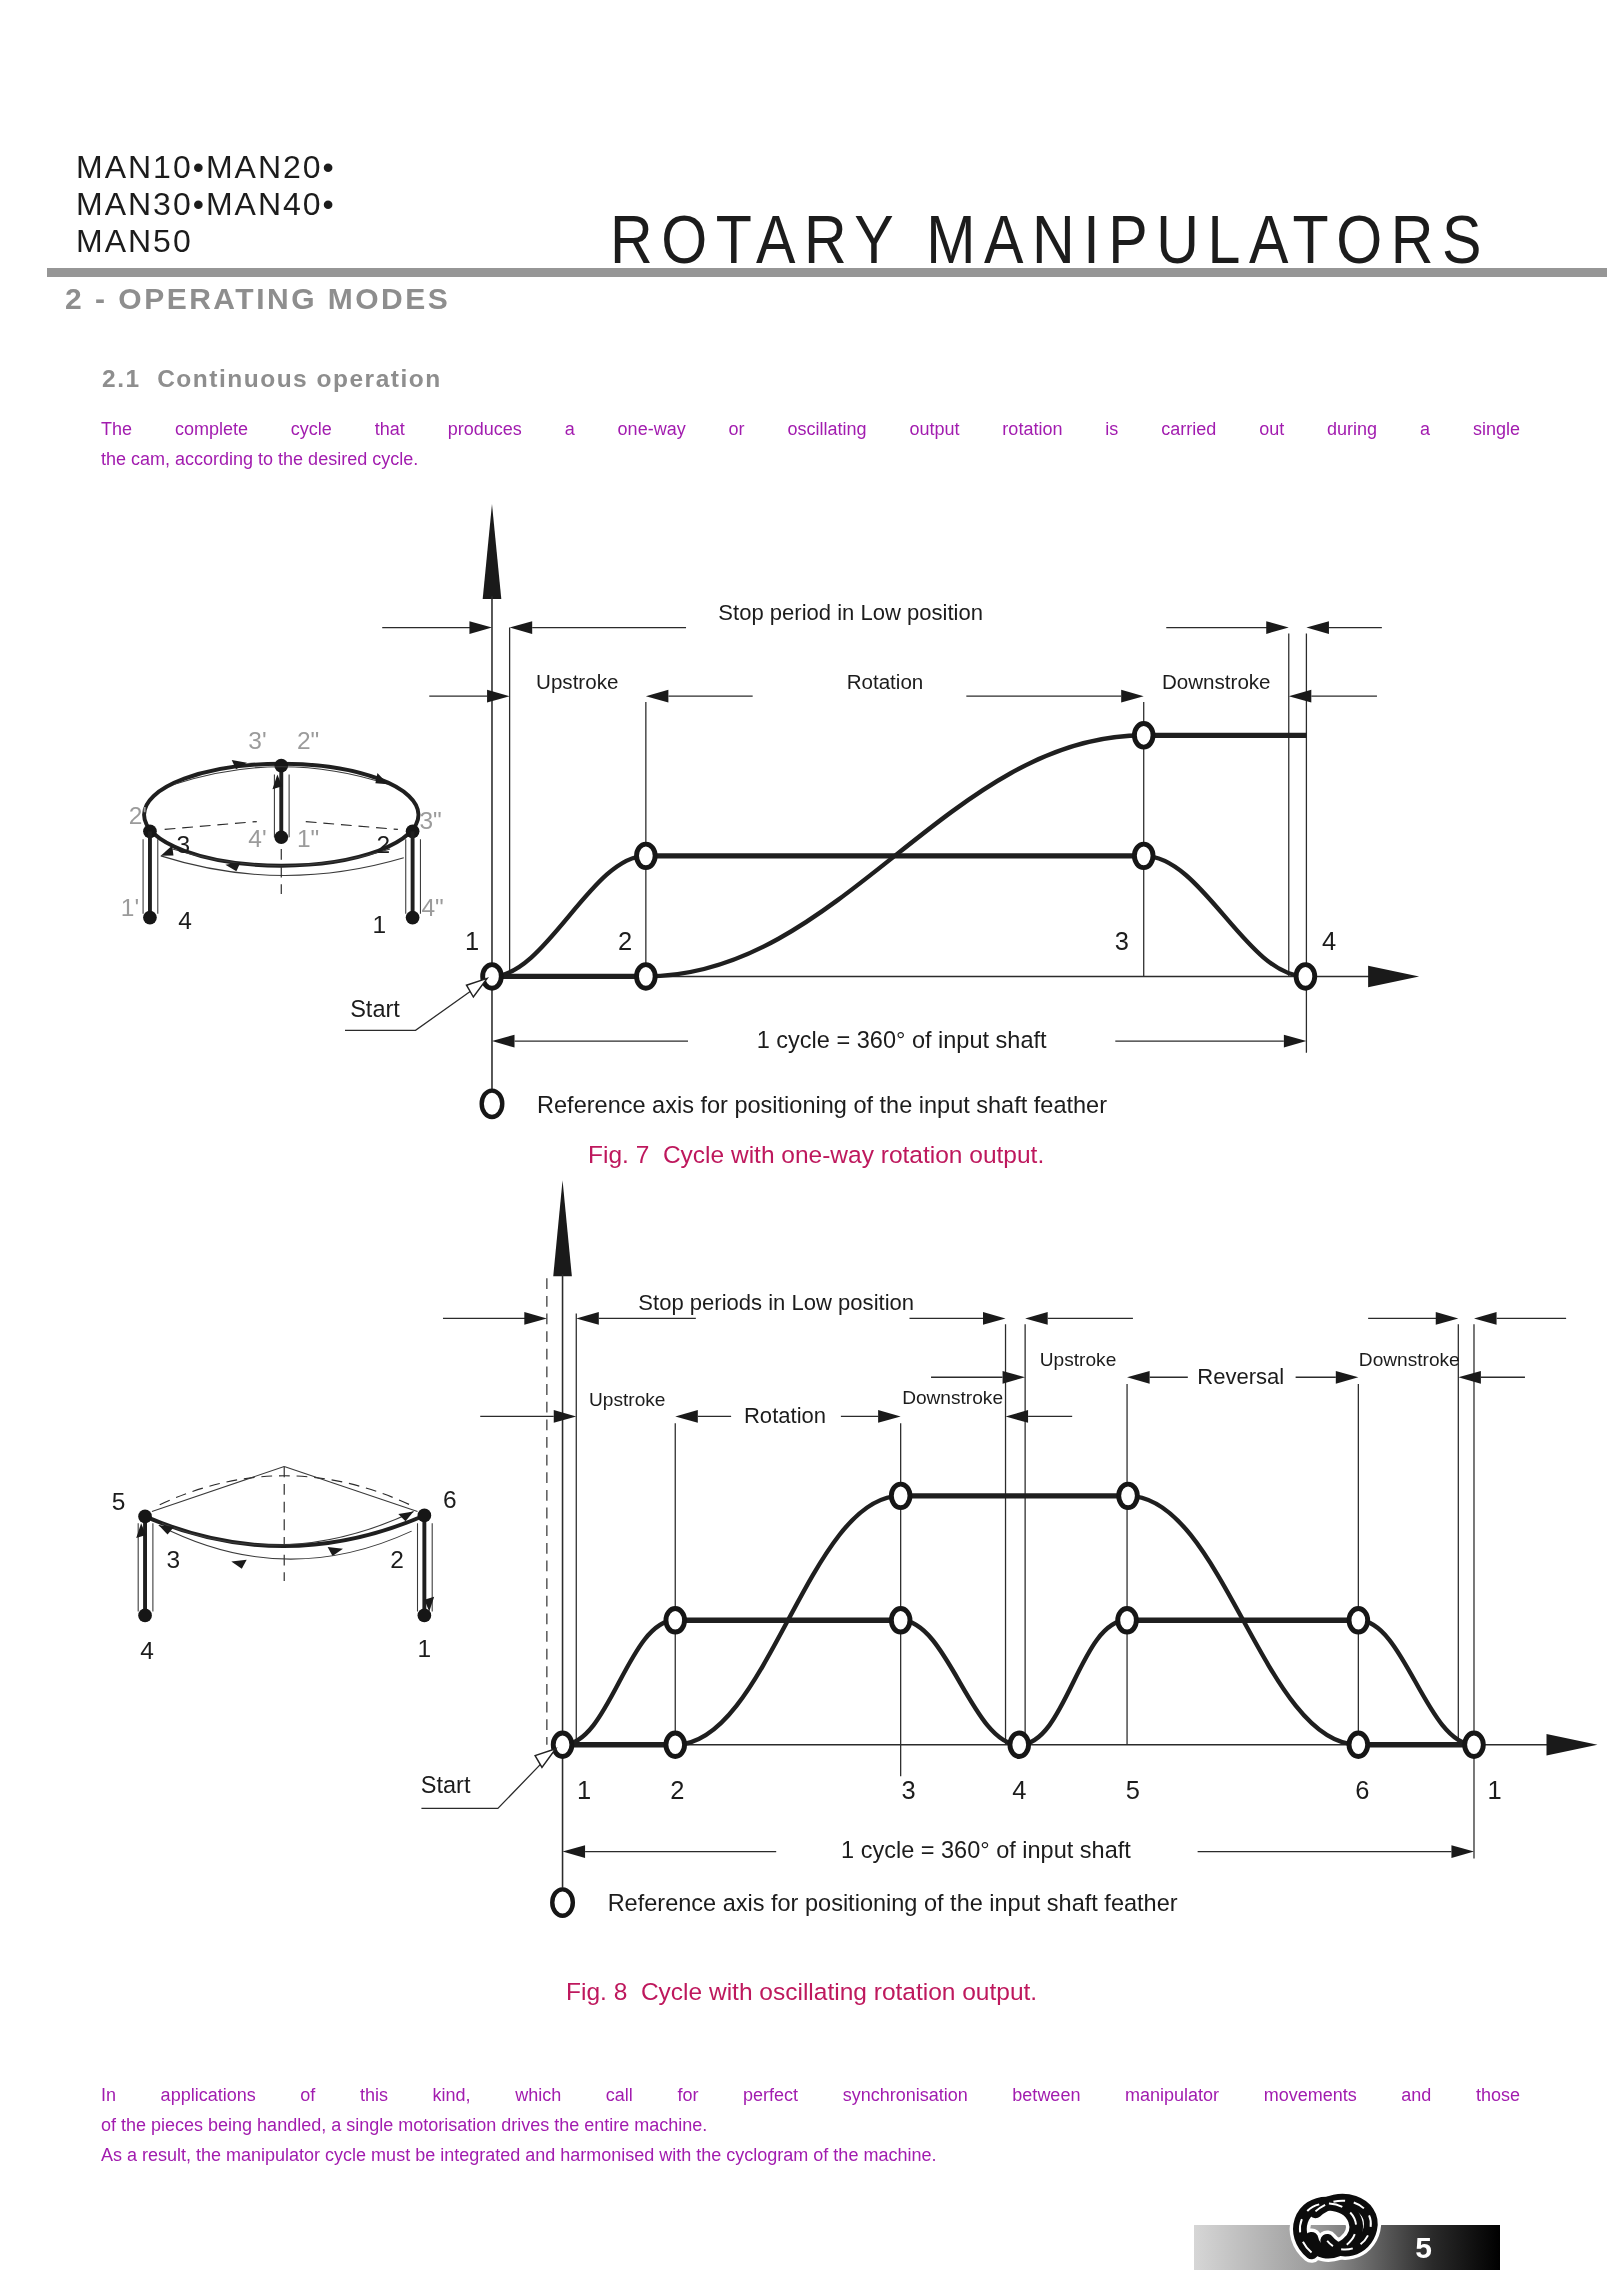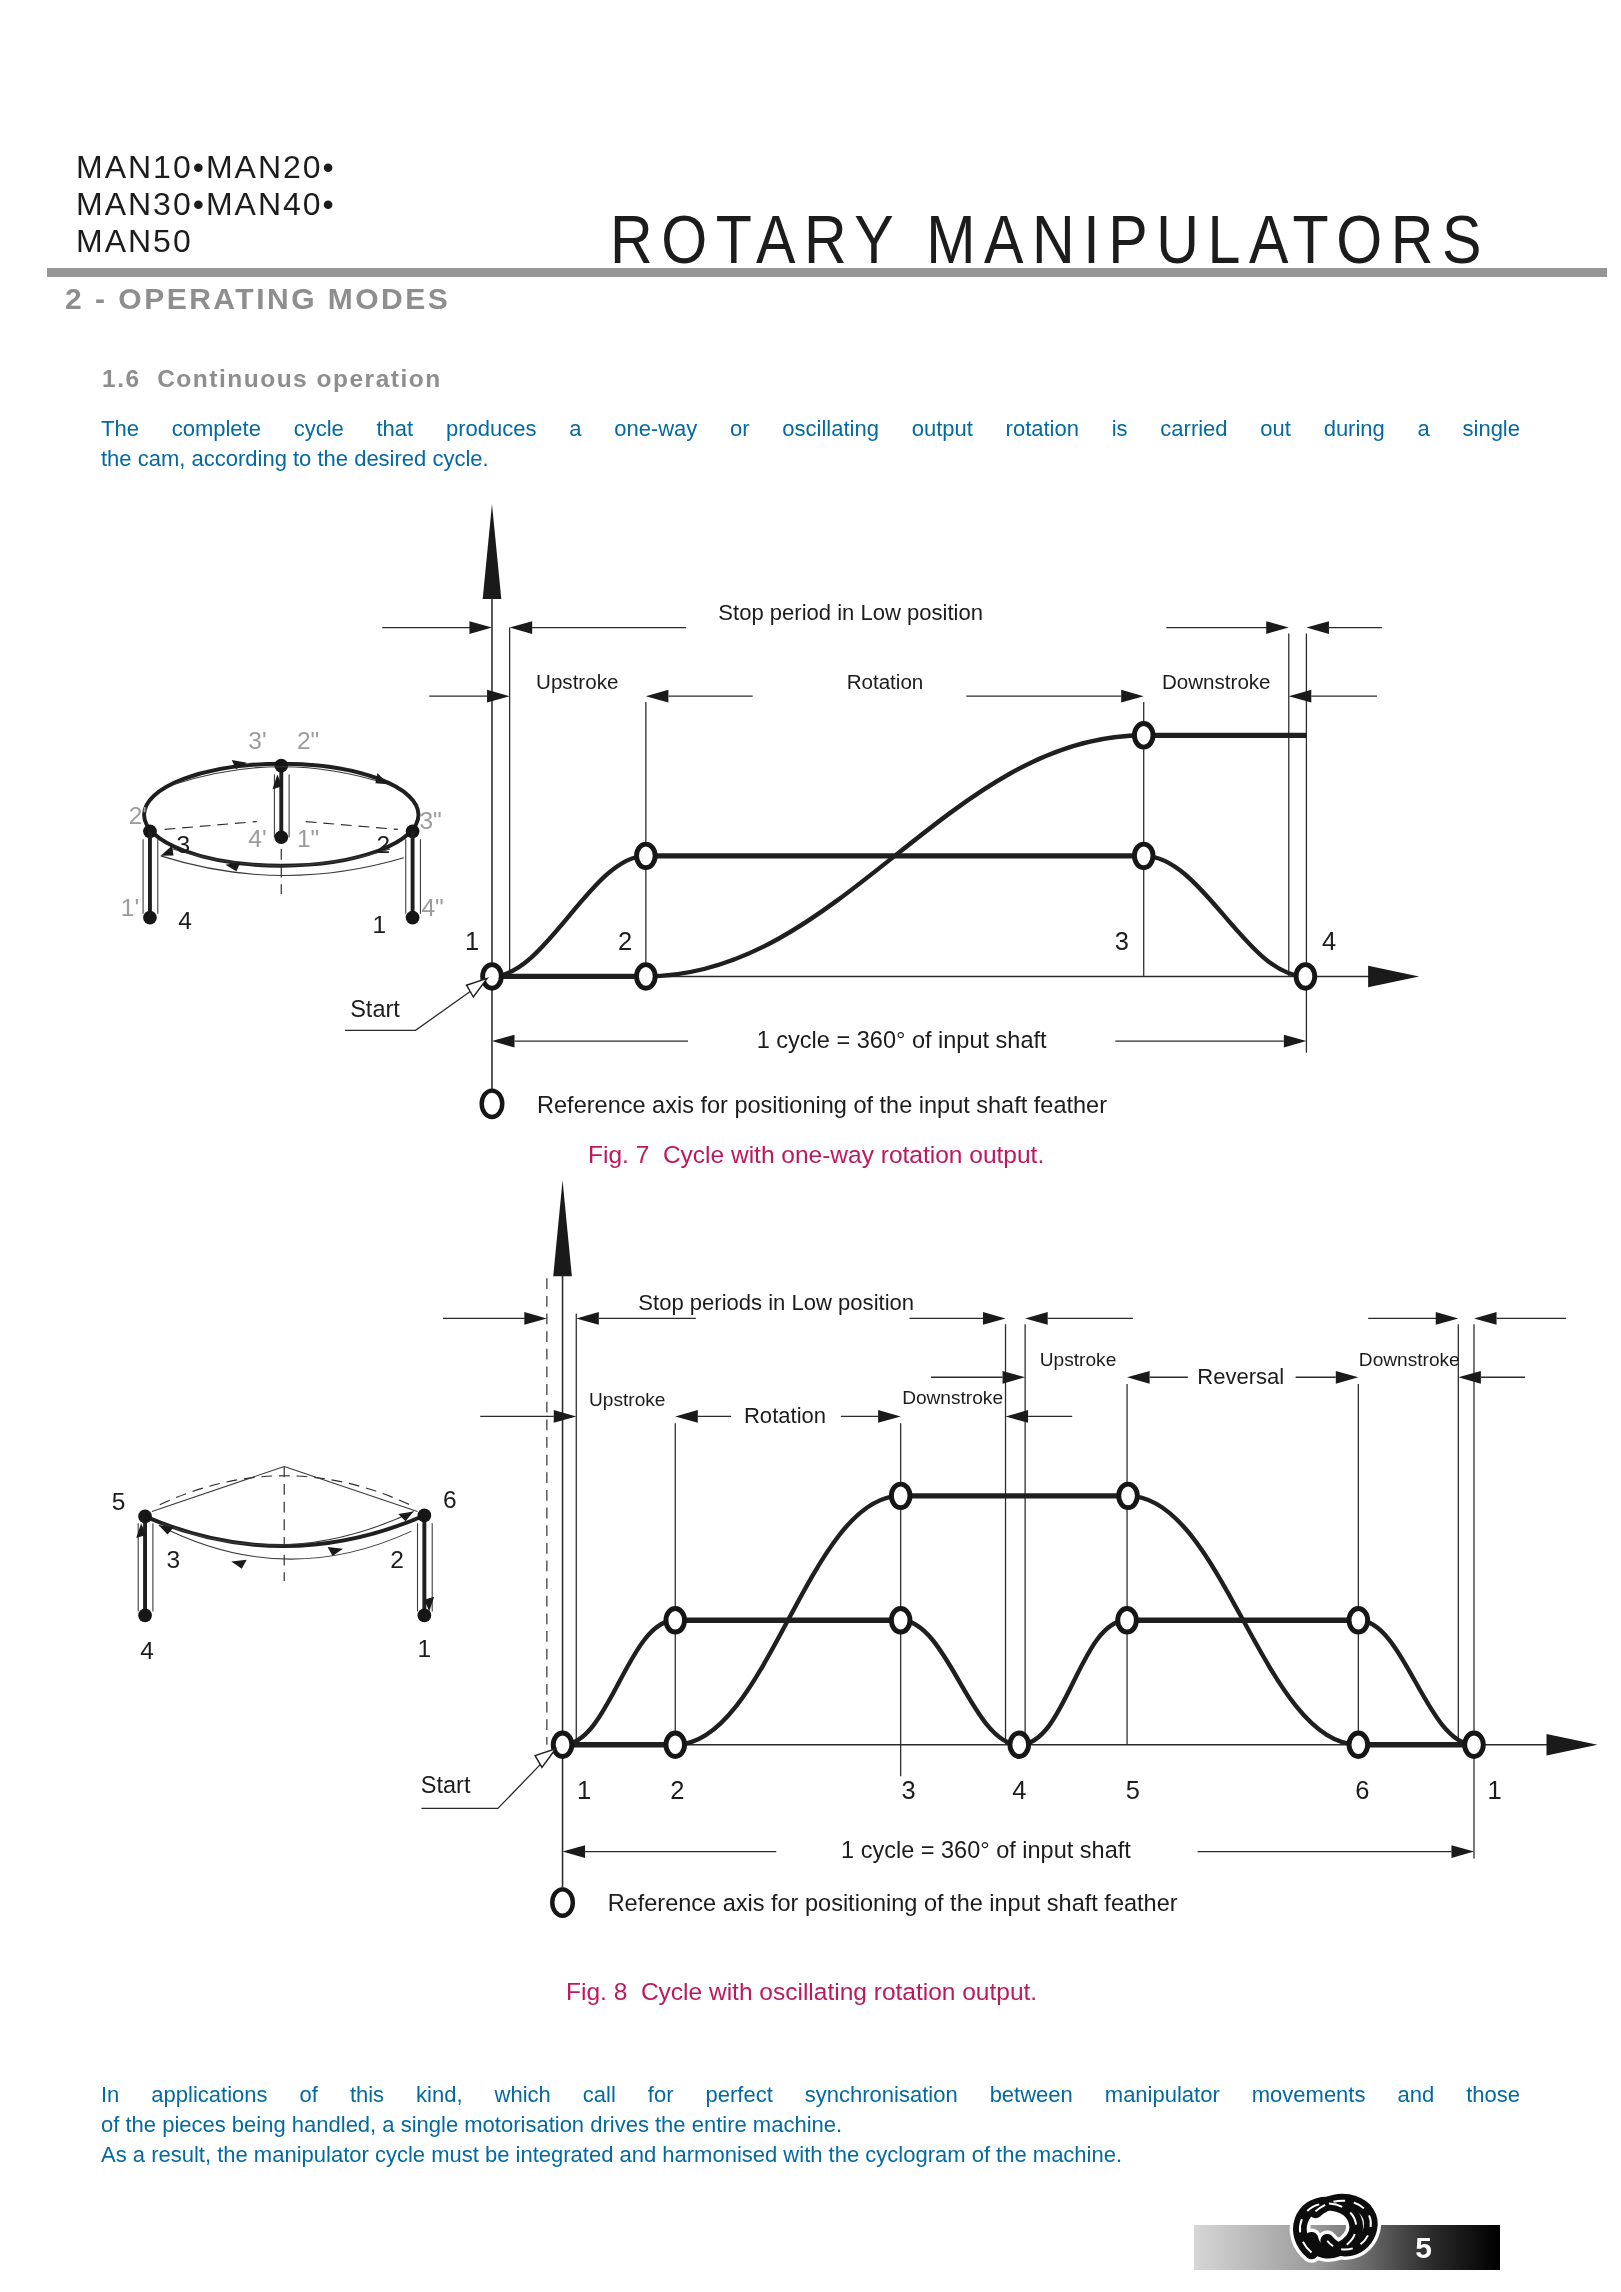--- a/index.html
+++ b/index.html
@@ -7,21 +7,21 @@
         font-family:"Liberation Sans",sans-serif;color:#1a1a1a;margin-top:47px;}
   .abs{position:absolute;}
   
   #models{left:76px;top:102px;font-size:32px;letter-spacing:2px;line-height:37px;color:#1c1c1c;}
   #main-title{left:610px;top:153px;font-size:61px;letter-spacing:8.8px;color:#1c1c1c;
               transform:scale(0.97,1.12);transform-origin:left top;white-space:nowrap;}
   #header-bar{left:47px;top:221px;width:1560px;height:8.8px;background:#969696;}
   #section-title{left:65px;top:235px;font-size:30px;font-weight:bold;color:#8e8e8e;letter-spacing:2.5px;}
   #subsection-title{left:102px;top:318px;font-size:24.5px;font-weight:bold;color:#8e8e8e;letter-spacing:1.5px;white-space:pre;}
   
-  .para{left:101px;width:1419px;font-size:22px;line-height:30px;color:#0369a1;}
+  .para{left:101px;width:1419px;font-size:18px;line-height:30px;color:#a21caf;}
   #intro{top:367px;}
   #closing{top:2033px;}
   .jline{text-align:justify;text-align-last:justify;}
   .nline{text-align:left;}
   
   .caption{font-size:24.5px;color:#be185d;white-space:pre;}
   #fig7-caption{left:588px;top:1094px;}
   #fig8-caption{left:566px;top:1931px;}
   
   #figures{left:0;top:0;width:1621px;height:2293px;}
@@ -55,21 +55,21 @@
 <div id="page">
 
   <div class="abs" id="models">
     <div>MAN10•MAN20•</div>
     <div>MAN30•MAN40•</div>
     <div>MAN50</div>
   </div>
   <div class="abs" id="main-title">ROTARY MANIPULATORS</div>
   <div class="abs" id="header-bar"></div>
   <div class="abs" id="section-title">2 - OPERATING MODES</div>
-  <div class="abs" id="subsection-title">1.6  Continuous operation</div>
+  <div class="abs" id="subsection-title">2.1  Continuous operation</div>
 
   <div class="abs para" id="intro">
     <div class="jline">The complete cycle that produces a one-way or oscillating output rotation is carried out during a single</div>
     <div class="nline">the cam, according to the desired cycle.</div>
   </div>
 
   <svg class="abs" id="figures" viewBox="0 0 1654 2339">
     <defs>
       <polygon id="dimR" points="0,0 -23,-6.5 -23,6.5"></polygon>
       <polygon id="dimL" points="0,0 23,-6.5 23,6.5"></polygon>

